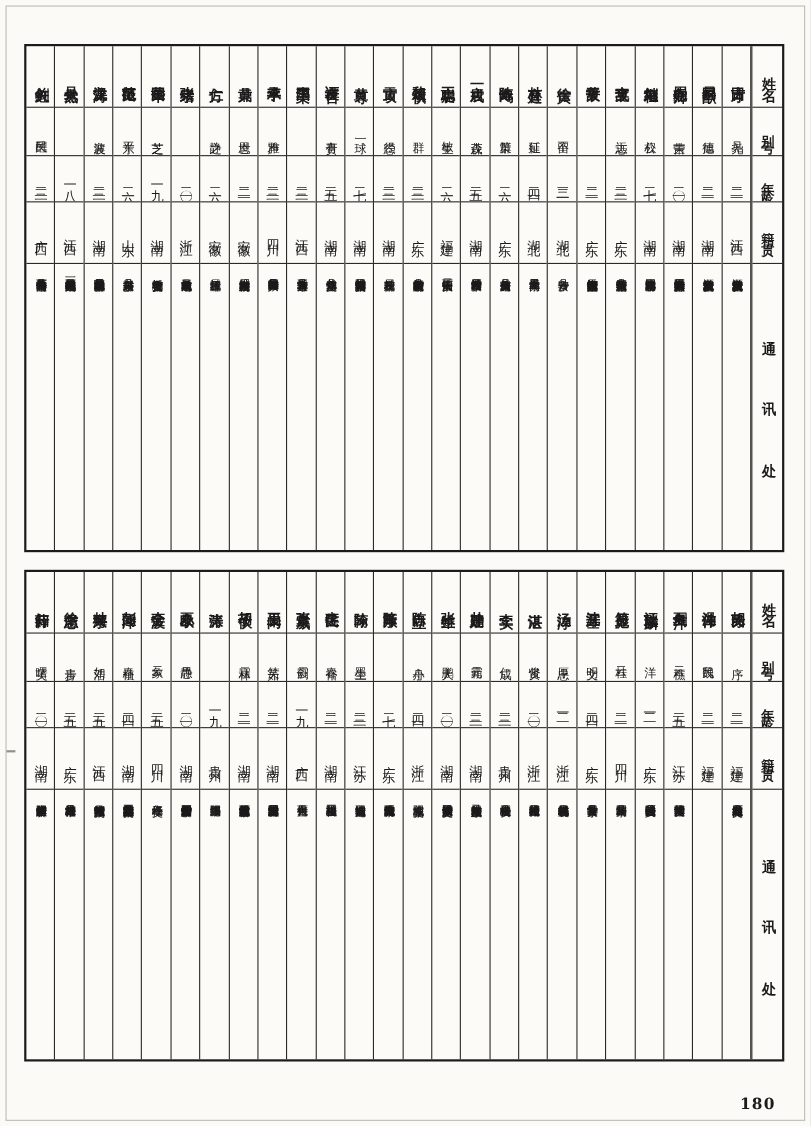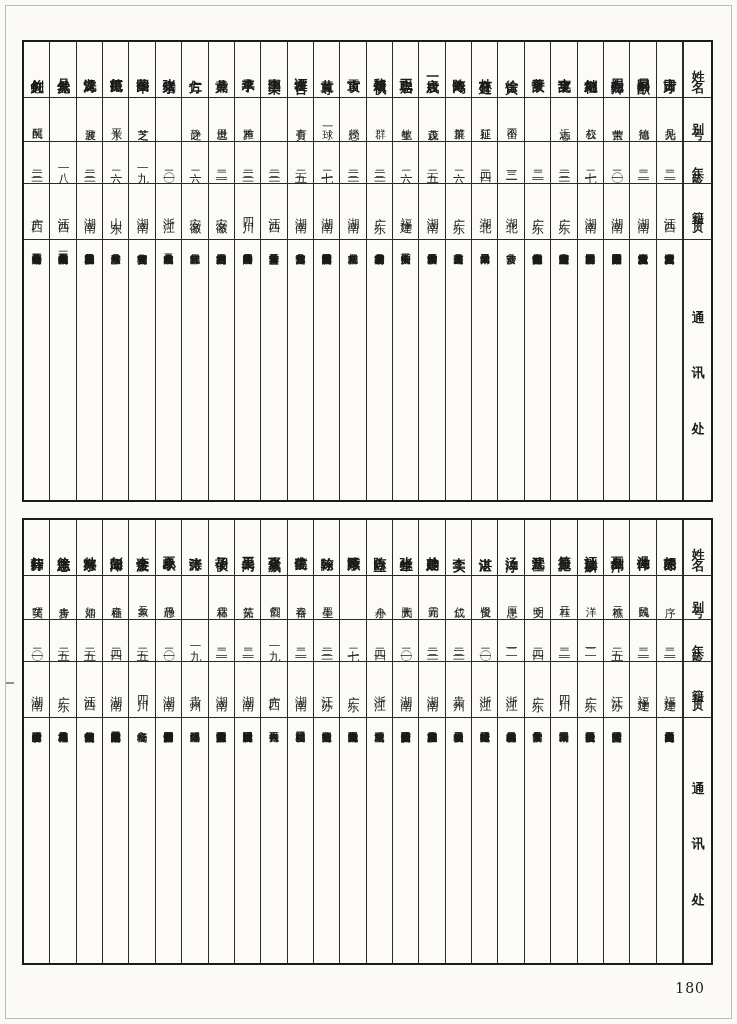--- a/index.html
+++ b/index.html
@@ -63,23 +63,24 @@
   .header-col .c-name   { font-size:13px; letter-spacing:10px; }
   .header-col .c-alias  { font-size:12px; letter-spacing:7px;  }
   .header-col .c-age    { font-size:12px; letter-spacing:7px;  }
   .header-col .c-origin { font-size:12px; letter-spacing:10px; }
   .header-col .c-addr   {
     font-size:13px; letter-spacing:56px;
     justify-content:center; padding:26px 1px 0 1px;
   }
 
   .page-number {
-    position:absolute; right:32px; bottom:28px;
+    position:absolute; right:32px; bottom:12px;
     font-size:14px; letter-spacing:1px;
     font-family:"DejaVu Serif", serif;
+    font-weight:bold;
   }
   .margin-mark {
     position:absolute; left:6px; top:682px;
     width:8px; height:2px; background:#4a4a46; opacity:.6;
   }
 </style>
 </head>
 <body>
 
 <div class="page">

